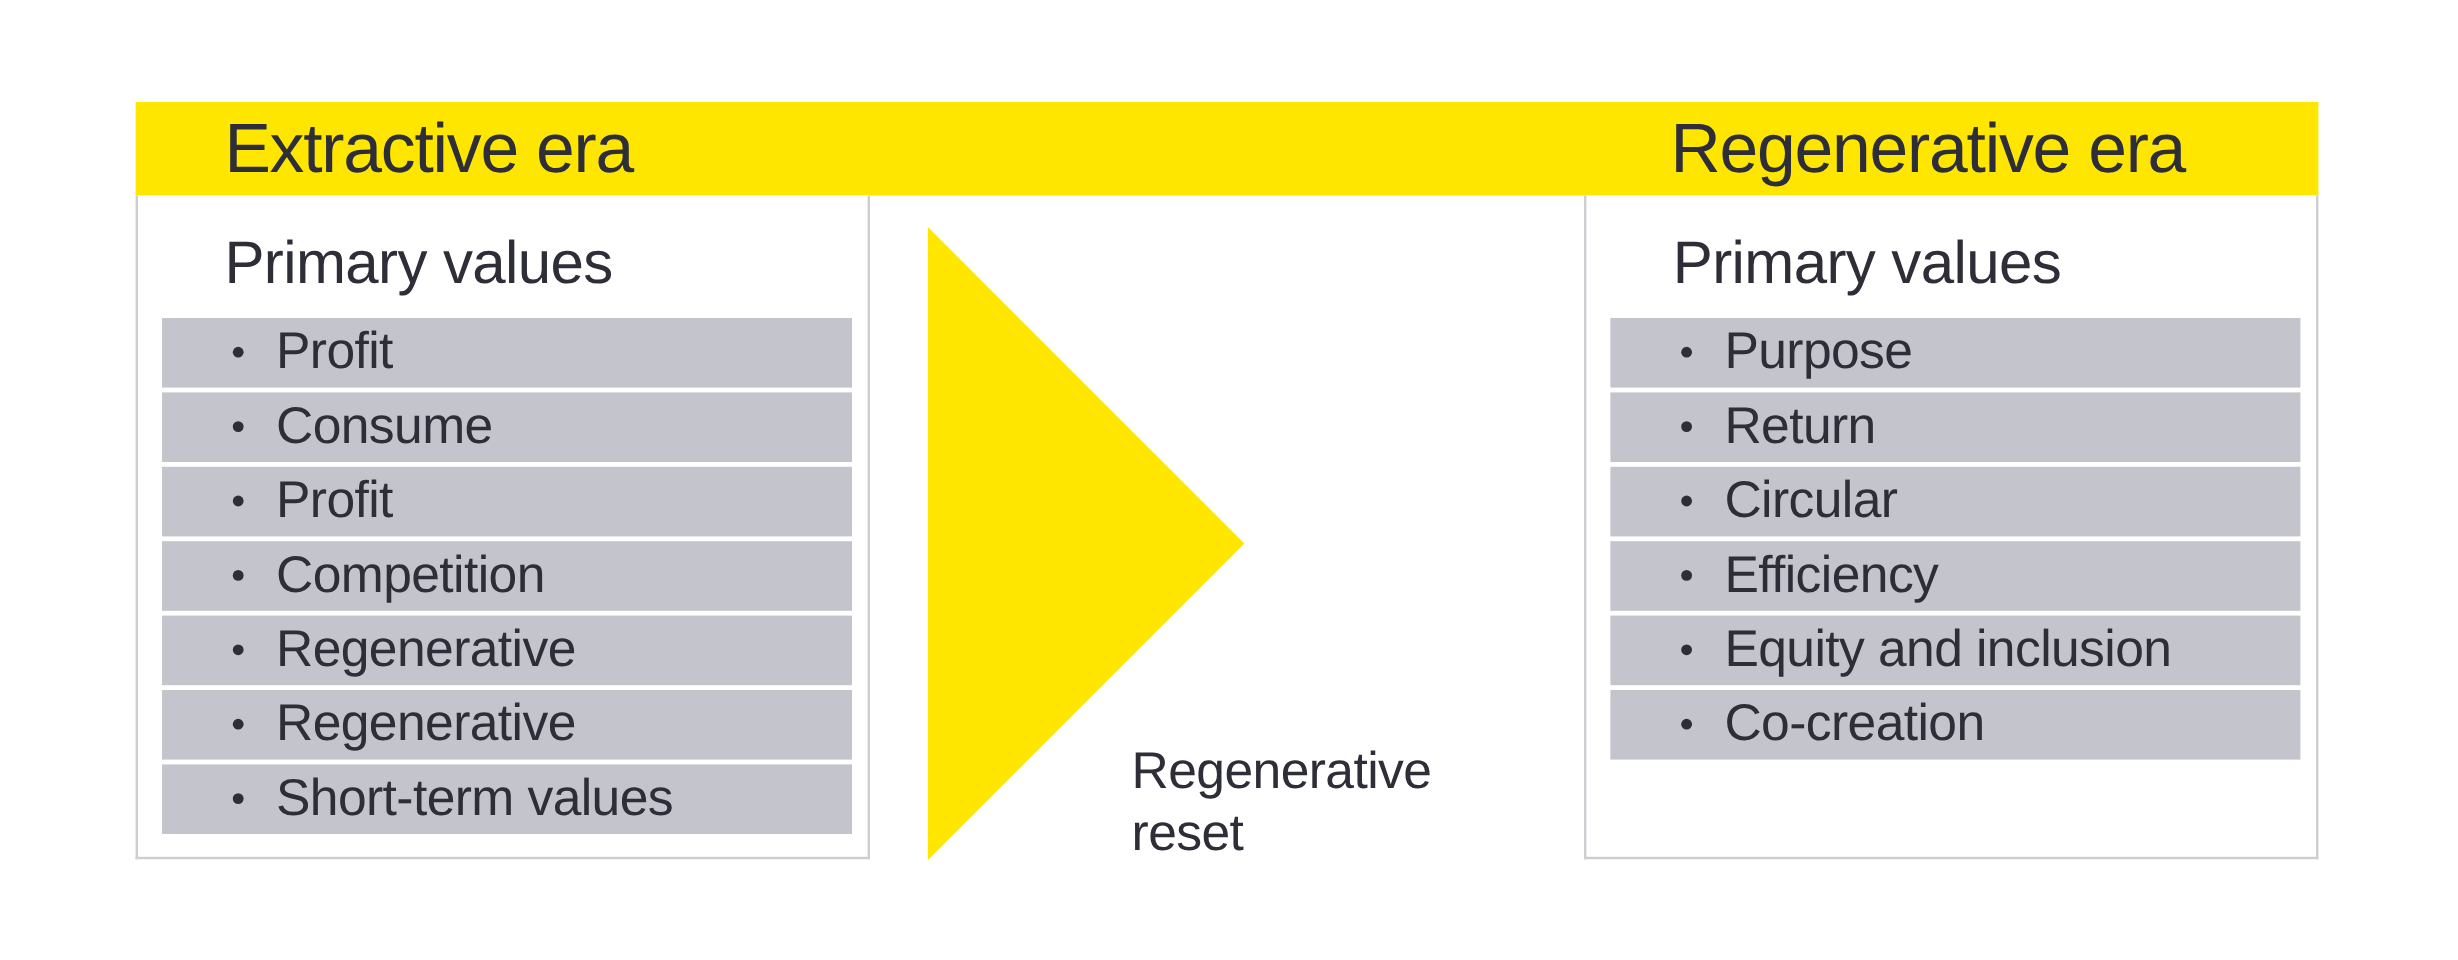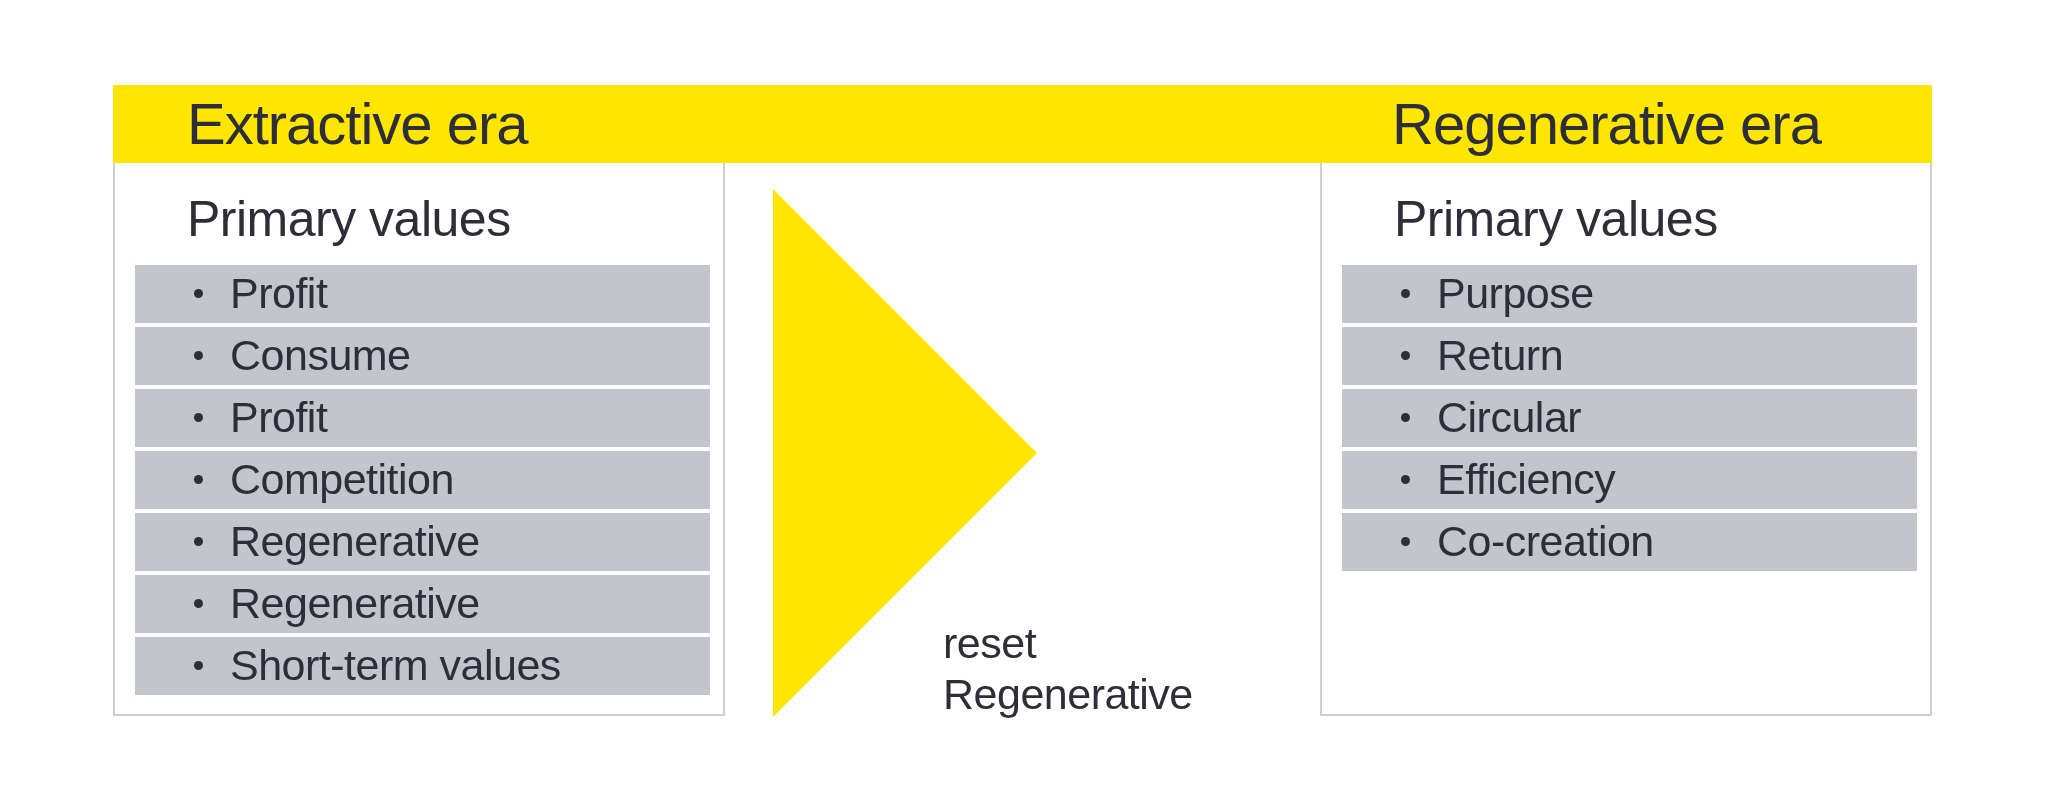--- a/index.html
+++ b/index.html
@@ -153,22 +153,22 @@
         <span class="row-text">Short-term values</span>
       </li>
       </ul>
   </div>
 
   <svg class="triangle" viewBox="0 0 264 528" preserveAspectRatio="none" aria-hidden="true">
     <polygon points="0,0 264,264 0,528"></polygon>
   </svg>
 
   <div class="arrow-label">
+    <span>Regenerative</span>
     <span>reset</span>
-    <span>Regenerative</span>
   </div>
 
   <div class="panel right">
     <div class="panel-heading">Primary values</div>
     <ul class="rows">
 
     <li class="row">
         <span class="bullet"></span>
         <span class="row-text">Purpose</span>
       </li>
@@ -179,18 +179,22 @@
         <li class="row">
         <span class="bullet"></span>
         <span class="row-text">Circular</span>
       </li>
         <li class="row">
         <span class="bullet"></span>
         <span class="row-text">Efficiency</span>
       </li>
         <li class="row">
         <span class="bullet"></span>
+        <span class="row-text">Equity and inclusion</span>
+      </li>
+        <li class="row">
+        <span class="bullet"></span>
         <span class="row-text">Co-creation</span>
       </li>
       </ul>
   </div>
 
 </div>
 
 </body></html>

